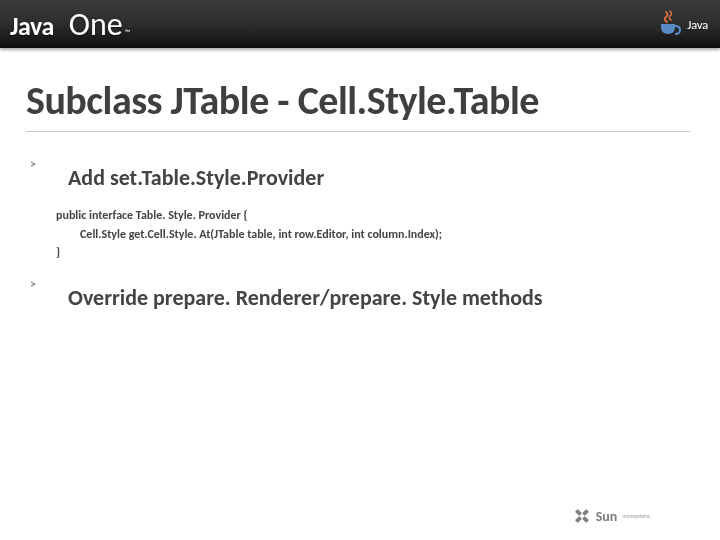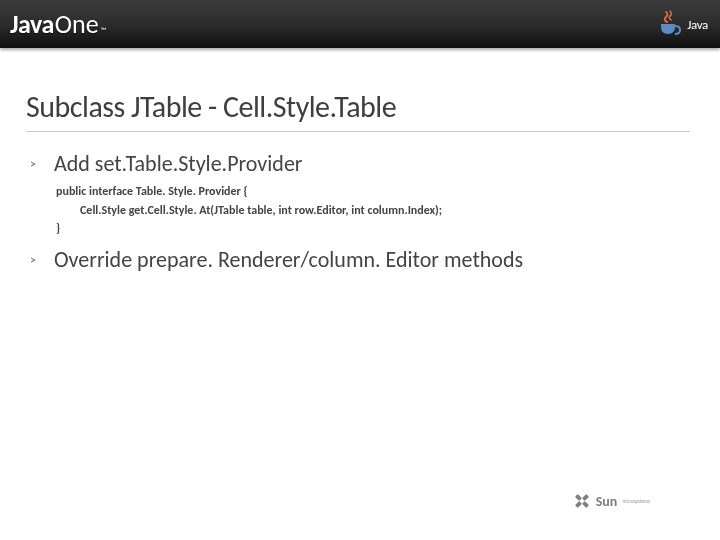--- a/index.html
+++ b/index.html
@@ -33,23 +33,23 @@
     align-items: baseline;
     color: #ffffff;
     text-shadow: 0 1px 1px rgba(0,0,0,.6);
   }
   .javaone-logo .java {
     font-size: 26px;
     font-weight: 700;
     letter-spacing: -0.5px;
   }
   .javaone-logo .one {
-    font-size: 26px;
+    font-size: 32px;
     font-weight: 300;
-    margin-left: 1px;
+    margin-left: 15px;
   }
   .javaone-logo .tm {
     font-size: 8px;
     margin-left: 2px;
     vertical-align: top;
   }
 
   .java-logo {
     display: flex;
     align-items: center;
@@ -66,25 +66,25 @@
     font-size: 13px;
     font-weight: 400;
     letter-spacing: -0.3px;
   }
 
   
   .slide {
     padding: 28px 30px 0 26px;
   }
   .title {
-    font-size: 30px;
-    font-weight: 400;
+    font-size: 40px;
+    font-weight: 700;
     color: #3f3f3f;
     letter-spacing: -0.5px;
-    margin: 12px 0 6px 0;
+    margin: 0 0 6px 0;
   }
   .title-rule {
     border: none;
     border-top: 1px solid #c9c9c9;
     margin: 0 0 18px 0;
   }
   .bullets {
     list-style: none;
     margin: 0;
     padding: 0;
@@ -101,42 +101,42 @@
     font-size: 12px;
     line-height: 28px;
     padding-left: 4px;
     font-weight: 600;
   }
   .bullets > li > .item-body {
     flex: 1;
   }
   .l1 {
     font-size: 22px;
-    font-weight: 400;
+    font-weight: 700;
     color: #444;
     line-height: 28px;
-    margin: 0;
+    margin: 14px;
   }
   .code {
     font-size: 12px;
     font-weight: 600;
     color: #444;
     line-height: 1.55;
     margin: 4px 0 4px 0;
     padding-left: 2px;
   }
   .code .indent {
     display:block;
     padding-left: 24px;
   }
 
   
   .footer {
     position: absolute;
-    bottom: 29px;
+    bottom: 14px;
     right: 70px;
     display: flex;
     align-items: center;
     gap: 4px;
     opacity: .85;
   }
   .sun-glyph {
     width: 20px; height: 20px;
   }
   .footer .txt {
@@ -187,21 +187,21 @@
           <span>public interface Table. Style. Provider {</span>
           <span class="indent">Cell.Style get.Cell.Style. At(JTable table, int row.Editor, int column.Index);</span>
           <span>}</span>
         </div>
       </div>
     </li>
 
     <li>
       <span class="chev">&gt;</span>
       <div class="item-body">
-        <p class="l1">Override prepare. Renderer/column. Editor methods</p>
+        <p class="l1">Override prepare. Renderer/prepare. Style methods</p>
       </div>
     </li>
 
   </ul>
 </div>
 
 <div class="footer">
   <span class="sun-glyph">
     <svg viewBox="0 0 20 20" width="20" height="20">
       <g fill="#6b6b6b" transform="translate(10 10) rotate(45)">

